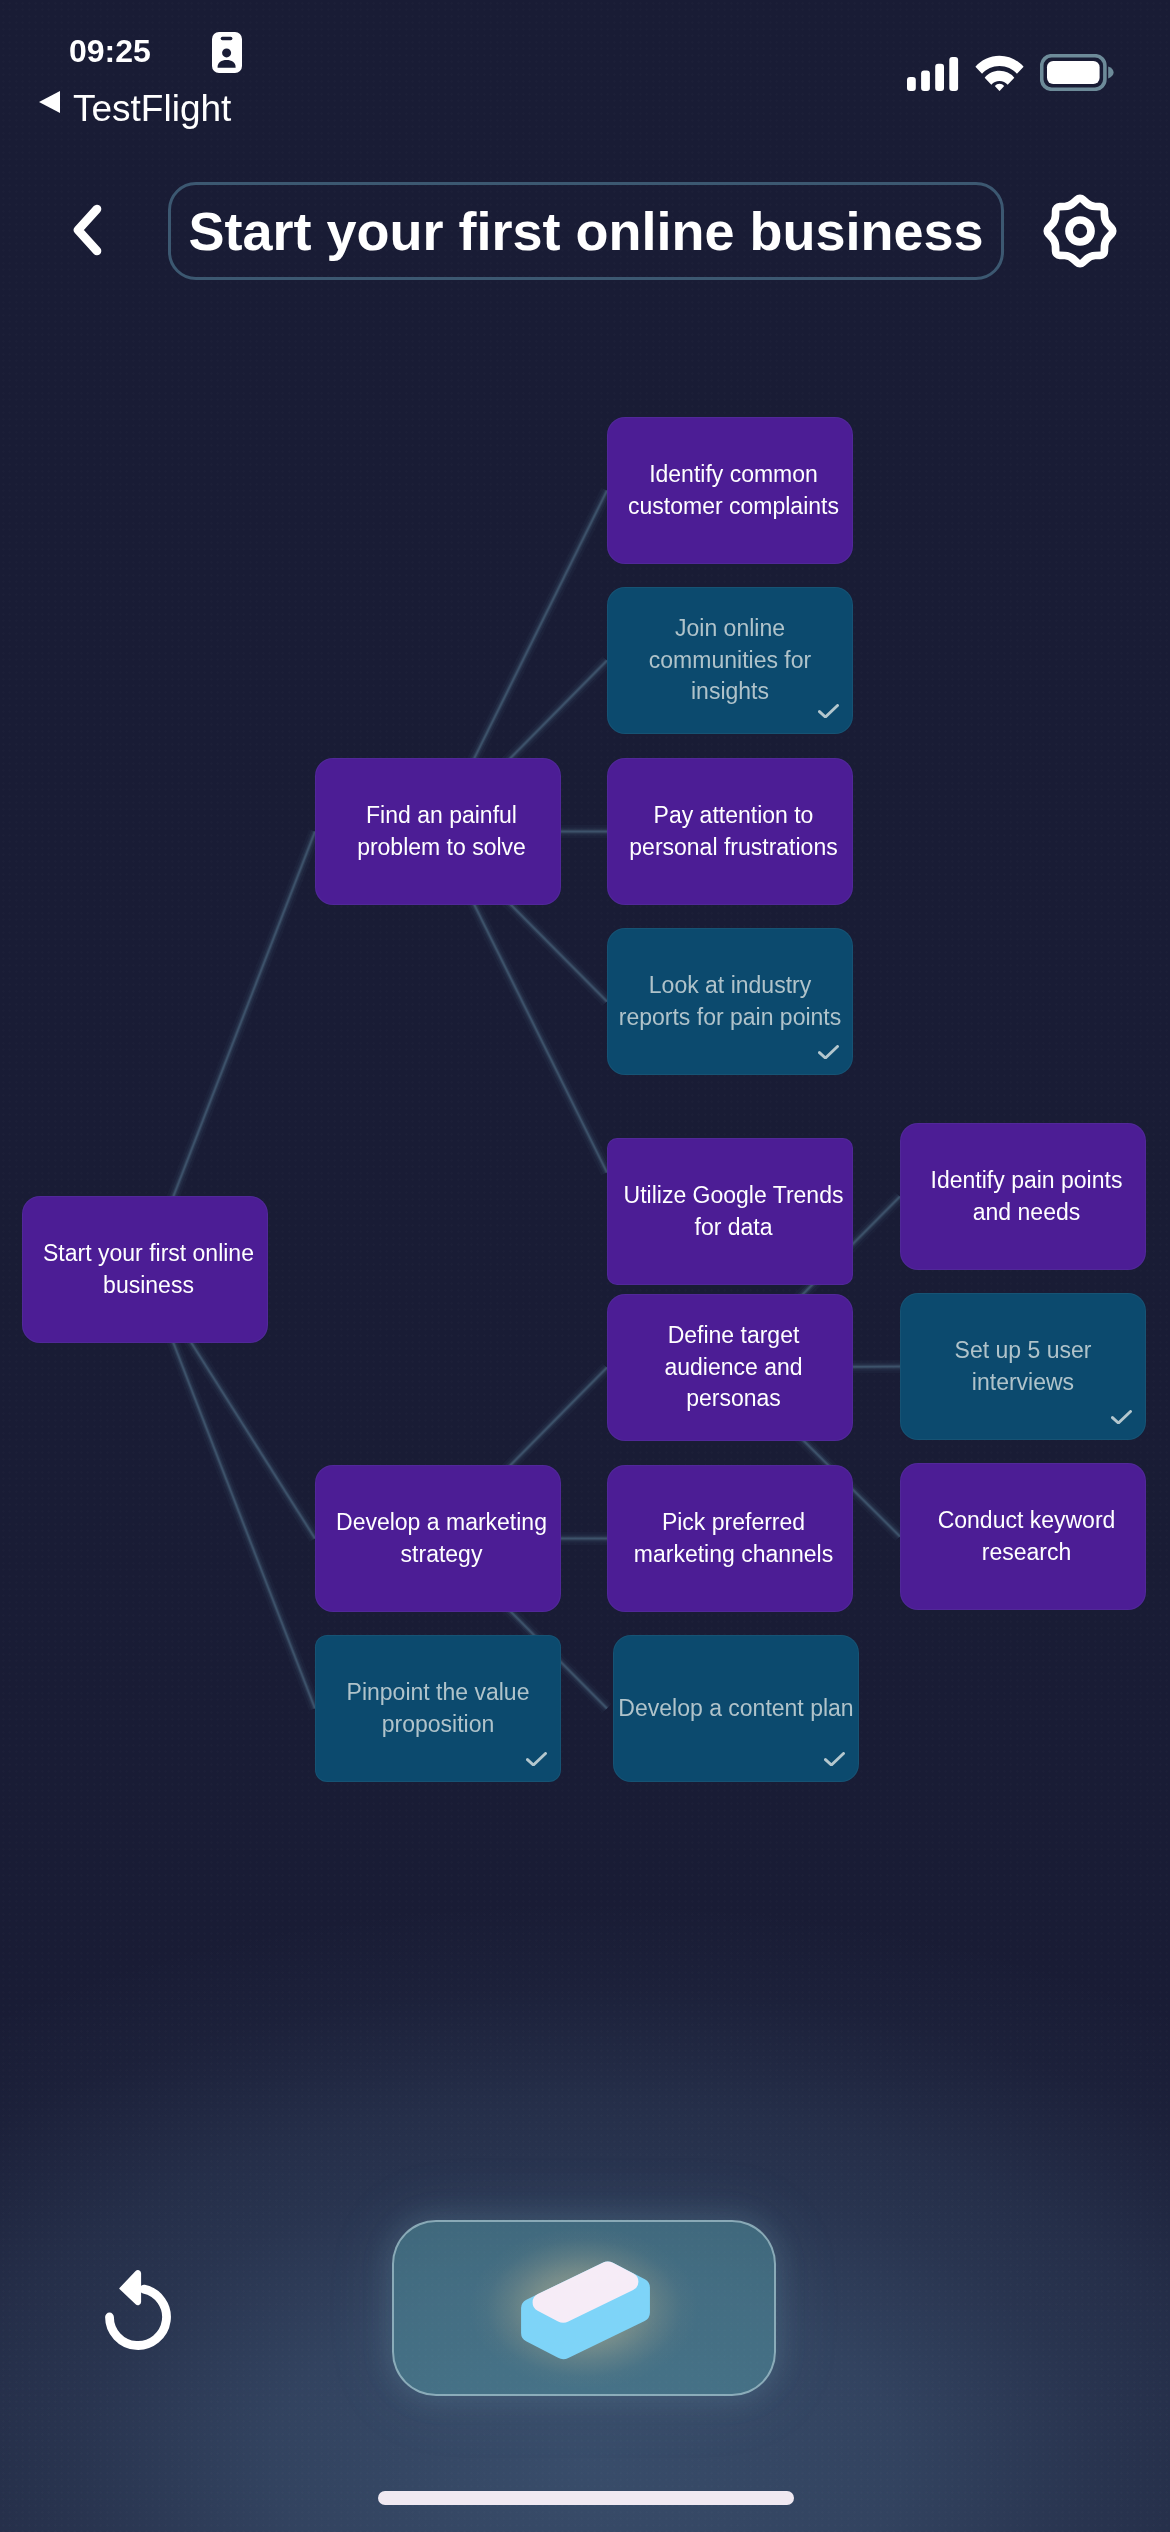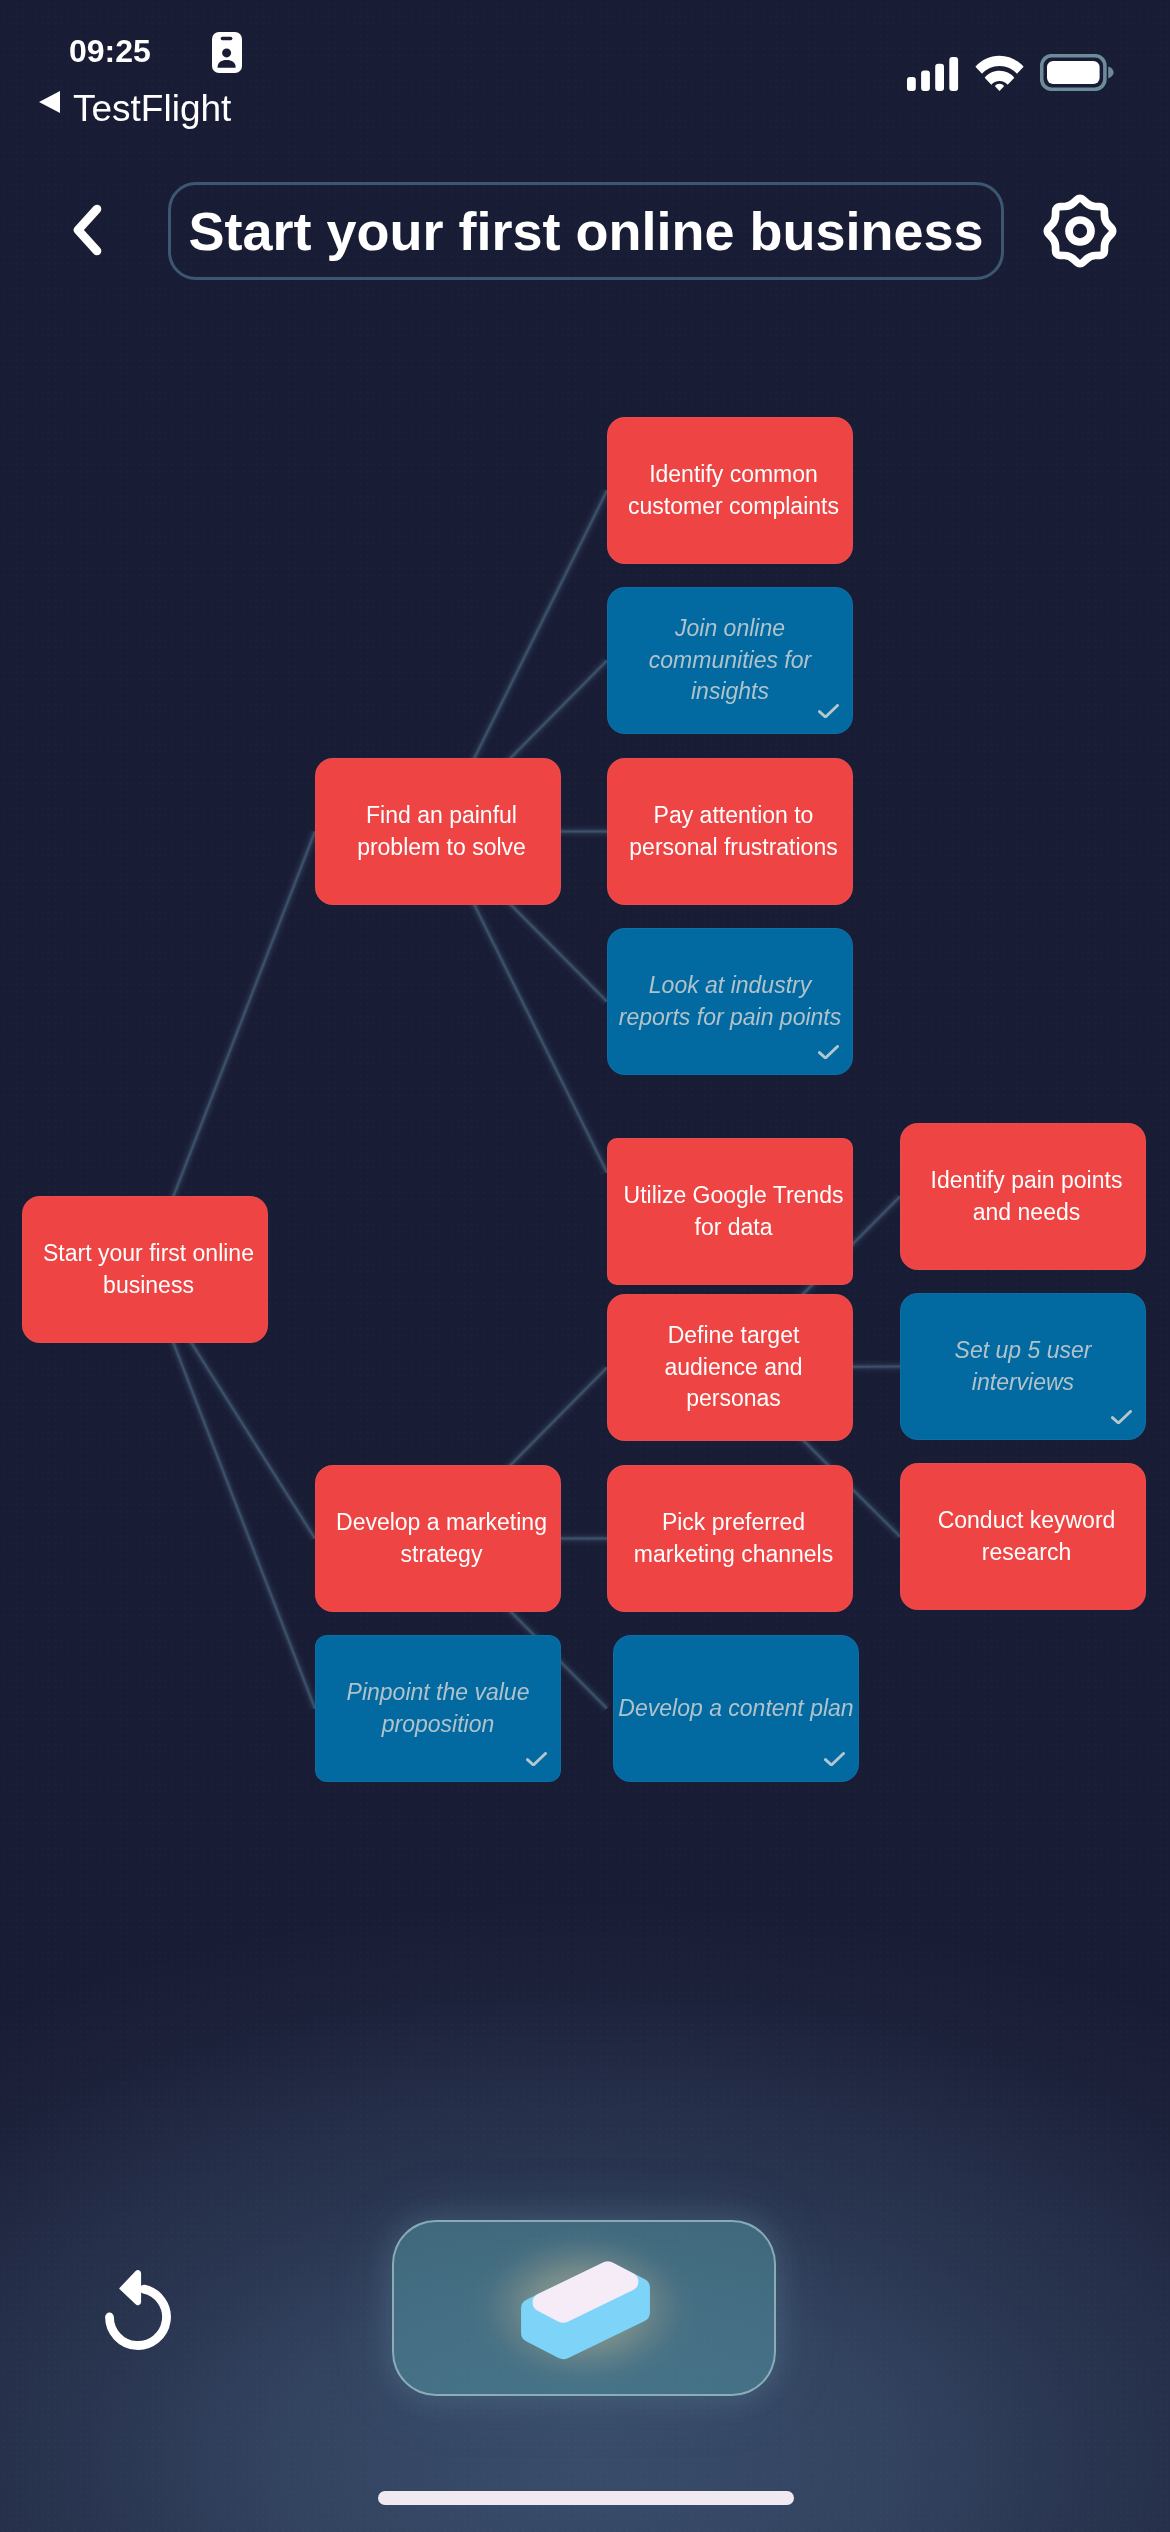--- a/index.html
+++ b/index.html
@@ -46,22 +46,22 @@
   #titletext{font-size:54px;font-weight:700;color:#fff;letter-spacing:0.0px;white-space:nowrap;}
   #gearbtn{position:absolute;left:1041px;top:192px;width:78px;height:78px;}
 
   
   #canvas{position:absolute;left:0;top:0;width:1170px;height:2532px;}
   #links{position:absolute;left:0;top:0;width:1170px;height:2532px;overflow:visible;}
   .node{position:absolute;width:246px;height:147px;border-radius:18px;
     display:flex;align-items:center;justify-content:center;text-align:center;
     padding:0 5px;font-size:23px;line-height:31.6px;}
   .node .lbl{display:block;width:100%;}
-  .node.todo{background:#ef4444;color:#ffffff;box-shadow:inset 0 0 0 1px rgba(150,190,220,0.075);padding-left:12px;}
-  .node.done{background:#0369a1;color:#b0c3ca;box-shadow:inset 0 0 0 1px rgba(150,200,200,0.075);font-style:italic;}
+  .node.todo{background:#4c1d95;color:#ffffff;box-shadow:inset 0 0 0 1px rgba(150,190,220,0.075);padding-left:12px;}
+  .node.done{background:#0c4a6e;color:#b0c3ca;box-shadow:inset 0 0 0 1px rgba(150,200,200,0.075);}
   .check{position:absolute;right:14px;bottom:16px;width:21px;height:14.5px;}
 
   
   #undobtn{position:absolute;left:98px;top:2258px;width:80px;height:92px;}
   #toolcard{position:absolute;left:391.5px;top:2220px;width:384px;height:176px;border-radius:44px;
     border:2.4px solid rgba(186,214,222,0.60);
     background:rgba(96,182,190,0.38);
     box-shadow:0 0 26px 6px rgba(150,200,215,0.13), 0 0 60px 16px rgba(130,180,200,0.07);
     display:flex;align-items:center;justify-content:center;}
   #brickglow{position:absolute;left:50%;top:50%;width:270px;height:190px;transform:translate(-50%,-50%);

